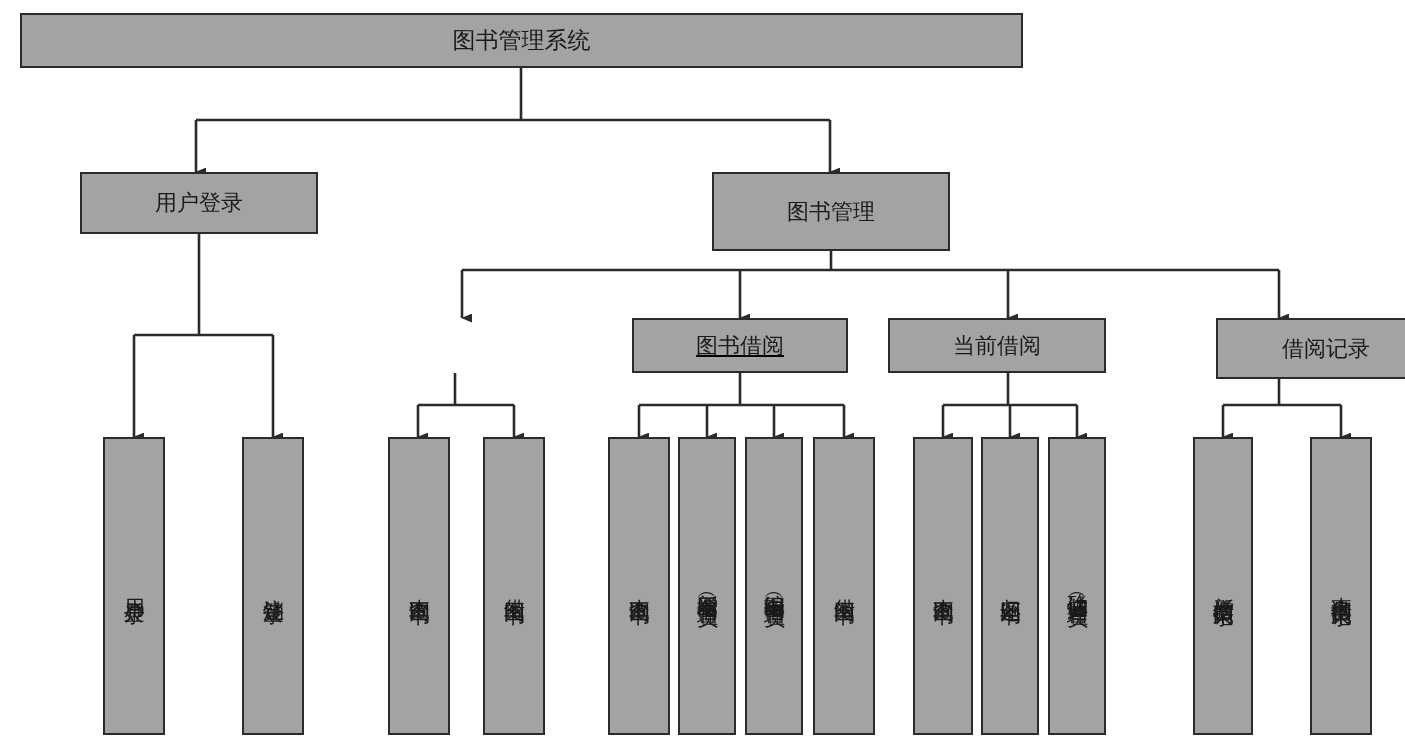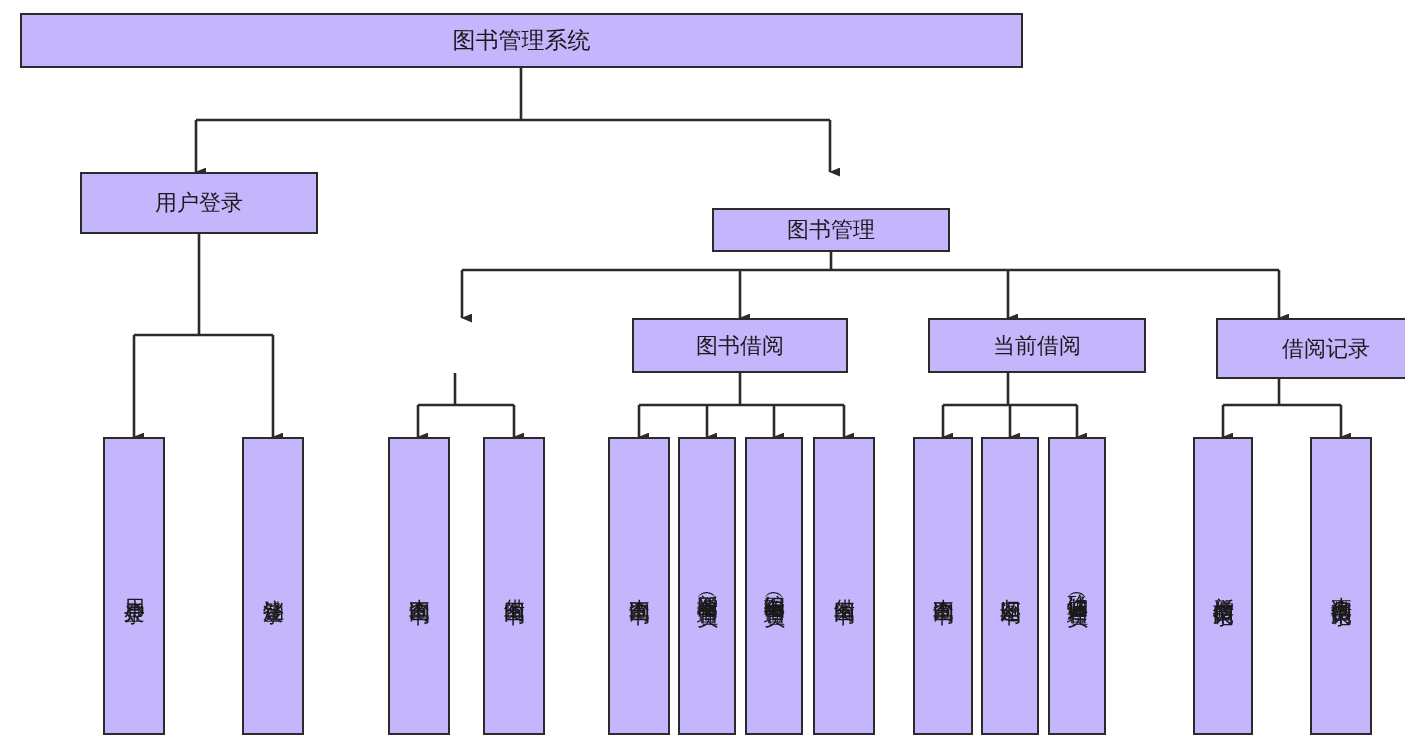--- a/index.html
+++ b/index.html
@@ -20,21 +20,21 @@
   svg.edges {
     position: absolute;
     left: 0;
     top: 0;
     width: 1405px;
     height: 747px;
   }
   .node {
     position: absolute;
     box-sizing: border-box;
-    background: #c4b5fd;
+    background: #a3a3a3;
     border: 2.5px solid #2b2b2b;
     display: flex;
     align-items: center;
     justify-content: center;
     z-index: 2;
   }
   .node-label {
     color: #1a1a1a;
     line-height: 1.18;
     text-align: center;
@@ -118,28 +118,28 @@
     </g>
   </svg>
 
   <div class="node root horizontal" style="left:20px; top:13px; width:1003px; height:55px;">
     <span class="node-label">图书管理系统</span>
   </div>
 
   <div class="node horizontal" style="left:80px; top:172px; width:238px; height:62px;">
     <span class="node-label">用户登录</span>
   </div>
-  <div class="node horizontal" style="left:712px; top:172px; width:238px; height:44px;margin-top:36px;">
+  <div class="node horizontal" style="left:712px; top:172px; width:238px; height:79px;">
     <span class="node-label">图书管理</span>
   </div>
 
-  <div class="node horizontal" style="left:632px; top:318px; width:216px; height:55px;">
+  <div class="node horizontal" style="left:632px; top:318px; width:216px; height:55px;text-decoration:underline;">
     <span class="node-label">图书借阅</span>
   </div>
-  <div class="node horizontal" style="left:928px; top:318px; width:218px; height:55px;font-family:Liberation Serif, serif;">
+  <div class="node horizontal" style="left:888px; top:318px; width:218px; height:55px;font-family:Liberation Serif, serif;">
     <span class="node-label">当前借阅</span>
   </div>
   <div class="node horizontal" style="left:1216px; top:318px; width:220px; height:61px;">
     <span class="node-label">借阅记录</span>
   </div>
 
   <div class="node vertical" style="left:103px; top:437px; width:62px; height:298px;">
     <span class="node-label">用户登录</span>
   </div>
   <div class="node vertical" style="left:242px; top:437px; width:62px; height:298px;">

